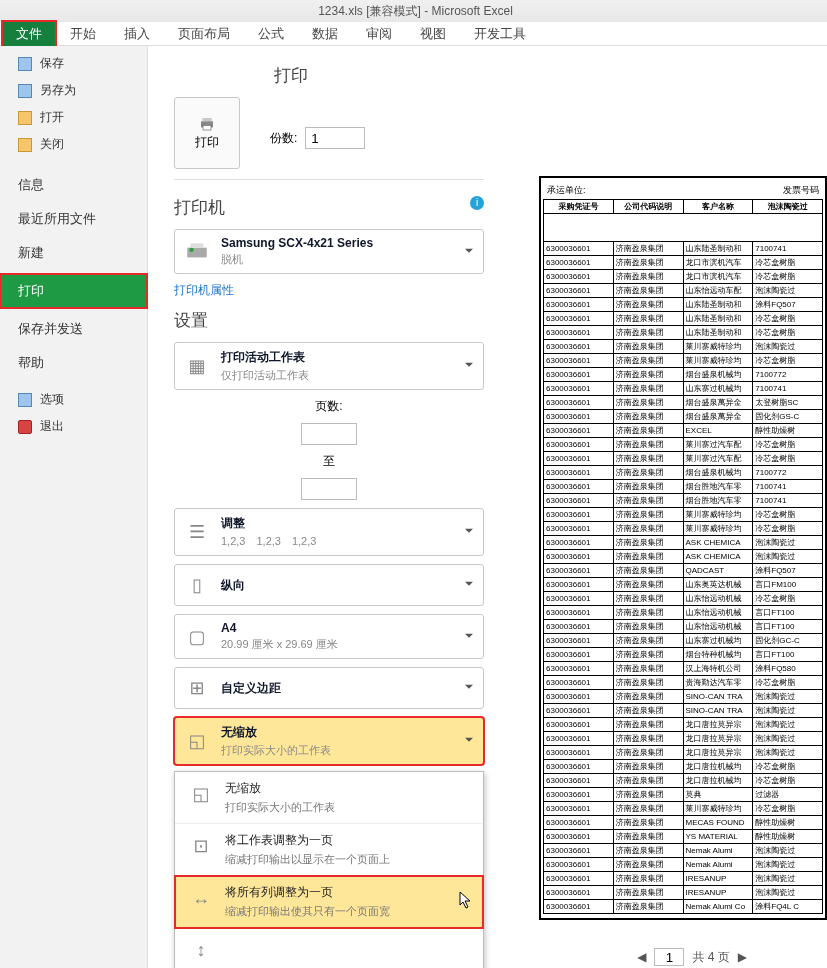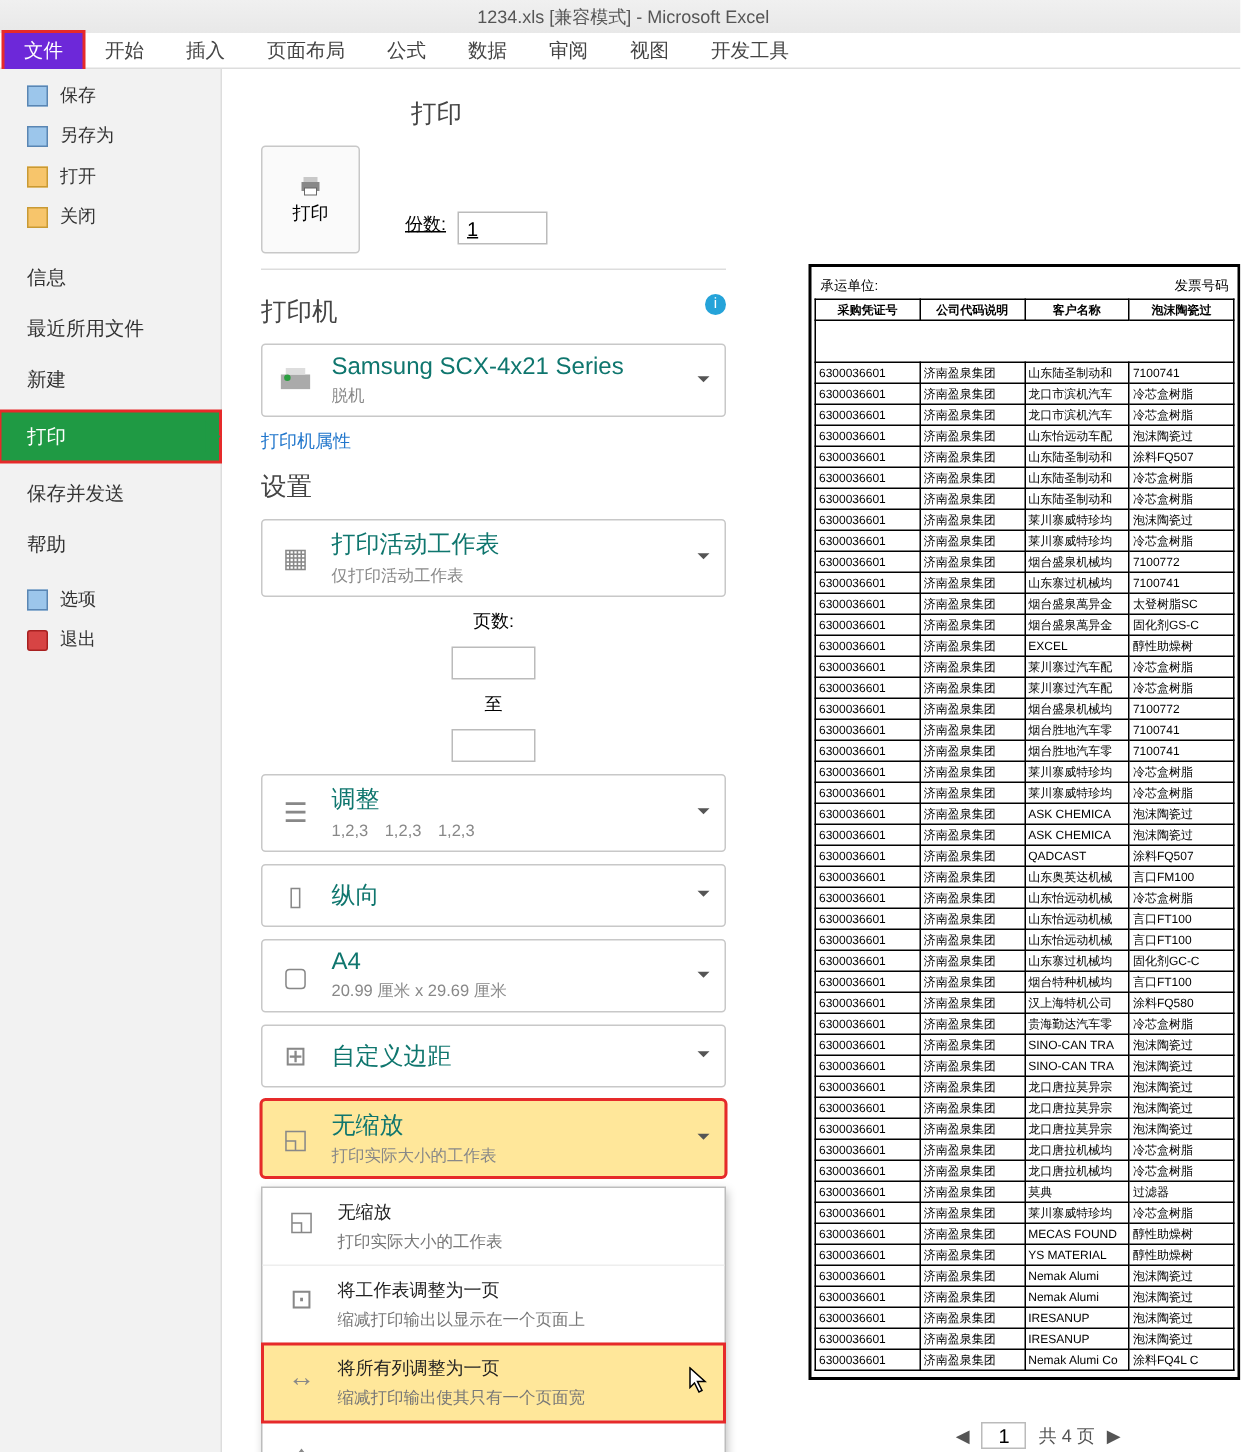--- a/index.html
+++ b/index.html
@@ -3,46 +3,46 @@
 <meta charset="utf-8">
 <style>
 * { margin: 0; padding: 0; box-sizing: border-box; font-family: "Microsoft YaHei", sans-serif; }
 body { width: 827px; height: 968px; background: #fff; overflow: hidden; font-size: 12px; }
 
 .titlebar { height: 22px; background: linear-gradient(#f0f0f0, #e8e8e8); display: flex; align-items: center; padding-left: 4px; color: #333; }
 .title-text { flex: 1; text-align: center; color: #555; font-size: 12px; }
 
 .ribbon-tabs { height: 24px; background: #fff; display: flex; align-items: center; border-bottom: 1px solid #ddd; }
 .ribbon-tab { padding: 4px 14px; font-size: 13px; color: #444; cursor: pointer; }
-.ribbon-tab.file { background: #6d28d9; color: #fff; margin-left: 2px; padding: 4px 14px; }
+.ribbon-tab.file { background: #15803d; color: #fff; margin-left: 2px; padding: 4px 14px; }
 .highlight-red { outline: 2px solid #e62a2a; outline-offset: -1px; }
 
 .main { display: flex; height: calc(100% - 46px); }
 .sidemenu { width: 148px; background: #f2f2f2; border-right: 1px solid #ddd; padding-top: 4px; }
 .sideitem { padding: 8px 18px; font-size: 13px; color: #333; cursor: pointer; display: flex; align-items: center; gap: 8px; }
 .sideitem.small { font-size: 12px; padding: 5px 18px; }
 .sideitem.sel { background: #1f9a44; color: #fff; position: relative; }
 .sideitem.sel::after { content: ""; position: absolute; right: -10px; top: 50%; transform: translateY(-50%); border: 10px solid transparent; border-left-color: #1f9a44; }
 
 .content { flex: 1; padding: 12px 20px 6px 26px; overflow: hidden; }
 .section-title { font-size: 17px; color: #444; margin: 6px 0 10px 0; }
 .hr { height: 1px; background: #ddd; margin: 10px 0; }
 
 .print-head { display: flex; align-items: flex-start; gap: 40px; }
 .print-btn { width: 66px; height: 72px; border: 1px solid #c8c8c8; border-radius: 3px; display: flex; flex-direction: column; align-items: center; justify-content: center; background: #fafafa; cursor: pointer; gap: 2px; }
-.copies { display: flex; gap: 8px; margin-top: 44px; text-decoration: underline; }
+.copies { display: flex; align-items: center; gap: 8px; margin-top: 30px; }
 .copies input { width: 60px; height: 22px; border: 1px solid #bbb; padding: 2px 5px; }
 
 .printer-row { display: flex; align-items: flex-start; justify-content: space-between; }
 .info-i { width: 14px; height: 14px; border-radius: 50%; background: #25a3d9; color: #fff; text-align: center; line-height: 14px; font-size: 10px; margin-top: 6px; }
 
 .dropdown { border: 1px solid #c8c8c8; border-radius: 3px; background: #fff; padding: 6px 28px 6px 8px; display: flex; align-items: center; gap: 10px; position: relative; cursor: pointer; margin-bottom: 8px; }
 .dropdown::after { content: ""; position: absolute; right: 10px; top: 50%; transform: translateY(-40%); border: 4px solid transparent; border-top-color: #555; }
 .dropdown .dd-text { display: flex; flex-direction: column; }
-.dd-main { font-size: 16px; color: #0f766e; }
+.dd-main { font-size: 12px; color: #0f172a; font-weight: bold; }
 .dd-sub { font-size: 11px; color: #888; margin-top: 2px; }
 .dd-icon { width: 28px; height: 28px; display: flex; align-items: center; justify-content: center; color: #888; font-size: 18px; }
 
 .link-right { color: #2277cc; font-size: 12px; margin: 2px 4px 10px 0; cursor: pointer; }
 
 .page-range { display: flex; align-items: center; gap: 8px; margin-bottom: 8px; flex-direction: column; }
 .page-range input { width: 56px; height: 22px; border: 1px solid #bbb; }
 
 .scaling-sel { background: #ffe79a; border: 1px solid #e8c46a; position: relative; }
 

